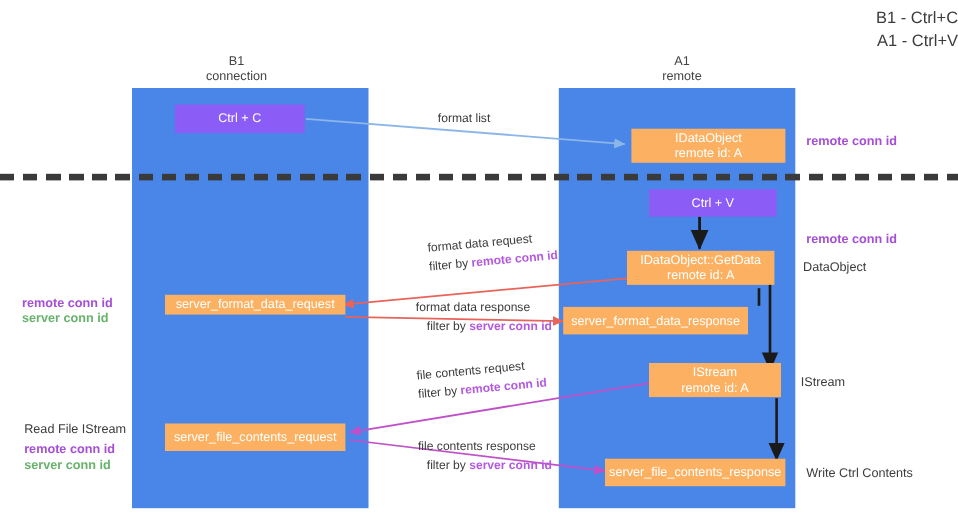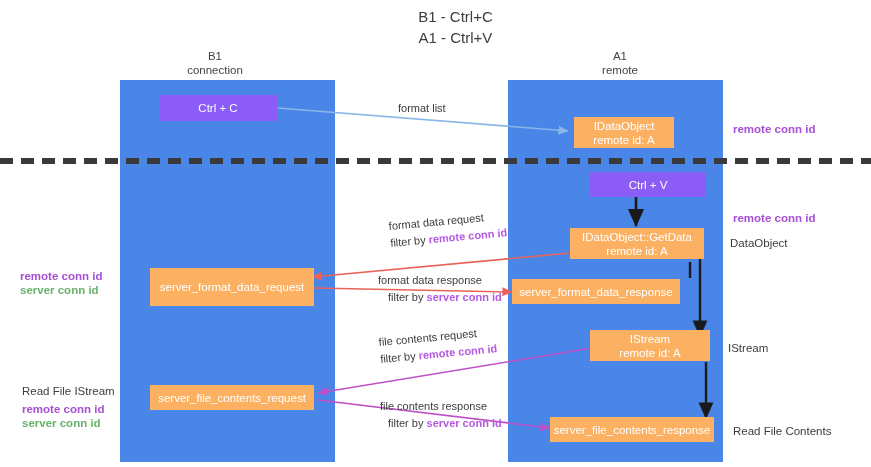--- a/index.html
+++ b/index.html
@@ -14,21 +14,21 @@
     height: 467px;
     background: #ffffff;
     overflow: hidden;
   }
 
   
   .title {
     position: absolute;
     left: 0; top: 6px;
     width: 871px;
-    text-align: center;
+    text-align: right;
     font-size: 15px;
     color: #3c3c3c;
     line-height: 21px;
     white-space: pre-line;
     padding-left: 40px;
   }
 
   
   .colhead {
     position: absolute;
@@ -151,29 +151,29 @@
 
     <line x1="318" y1="400" x2="550" y2="428" stroke="#c050c8" stroke-width="1.6" marker-end="url(#ah-mag)"></line>
 
     <path d="M 706 362 L 706 418" stroke="#1a1a1a" stroke-width="2.4" fill="none" marker-end="url(#ah-blk)"></path>
   </svg>
 
   <div class="dashed-sep"></div>
 
   <div class="box green" style="left:159px; top:95px; width:118px; height:26px;">Ctrl + C</div>
 
-  <div class="box orange" style="left:574px; top:117px; width:100px; height:31px;">IDataObject
+  <div class="box orange" style="left:574px; top:117px; width:140px; height:31px;">IDataObject
 remote id: A</div>
 
   <div class="box green" style="left:578px; top:172px; width:116px; height:25px;margin-left:12px;">Ctrl + V</div>
 
   <div class="box orange" style="left:570px; top:228px; width:134px; height:31px;">IDataObject::GetData
 remote id: A</div>
 
-  <div class="box orange" style="left:150px; top:268px; width:164px; height:38px;">server_format_data_request</div>
+  <div class="box orange" style="left:150px; top:268px; width:164px; height:18px;">server_format_data_request</div>
 
   <div class="box orange" style="left:512px; top:279px; width:168px; height:25px;">server_format_data_response</div>
 
   <div class="box orange" style="left:590px; top:330px; width:120px; height:31px;">IStream
 remote id: A</div>
 
   <div class="box orange" style="left:150px; top:385px; width:164px; height:25px;">server_file_contents_request</div>
 
   <div class="box orange" style="left:550px; top:417px; width:164px; height:25px;">server_file_contents_response</div>
 
@@ -202,21 +202,21 @@
   </div>
 
   <div class="sidelabel bold c-purple" style="left:733px; top:122px;">remote conn id</div>
 
   <div class="sidelabel bold c-purple" style="left:733px; top:211px;">remote conn id</div>
 
   <div class="sidelabel c-dark" style="left:730px; top:236px;">DataObject</div>
 
   <div class="sidelabel c-dark" style="left:728px; top:341px;">IStream</div>
 
-  <div class="sidelabel c-dark" style="left:733px; top:424px;">Read File Contents</div>
+  <div class="sidelabel c-dark" style="left:733px; top:424px;">Write Ctrl Contents</div>
 
   <div class="sidelabel bold c-purple" style="left:20px; top:269px;">remote conn id</div>
   <div class="sidelabel bold c-green" style="left:20px; top:283px;">server conn id</div>
 
   <div class="sidelabel c-dark" style="left:22px; top:384px;">Read File IStream</div>
   <div class="sidelabel bold c-purple" style="left:22px; top:402px;">remote conn id</div>
   <div class="sidelabel bold c-green" style="left:22px; top:416px;">server conn id</div>
 
 </div>
 

